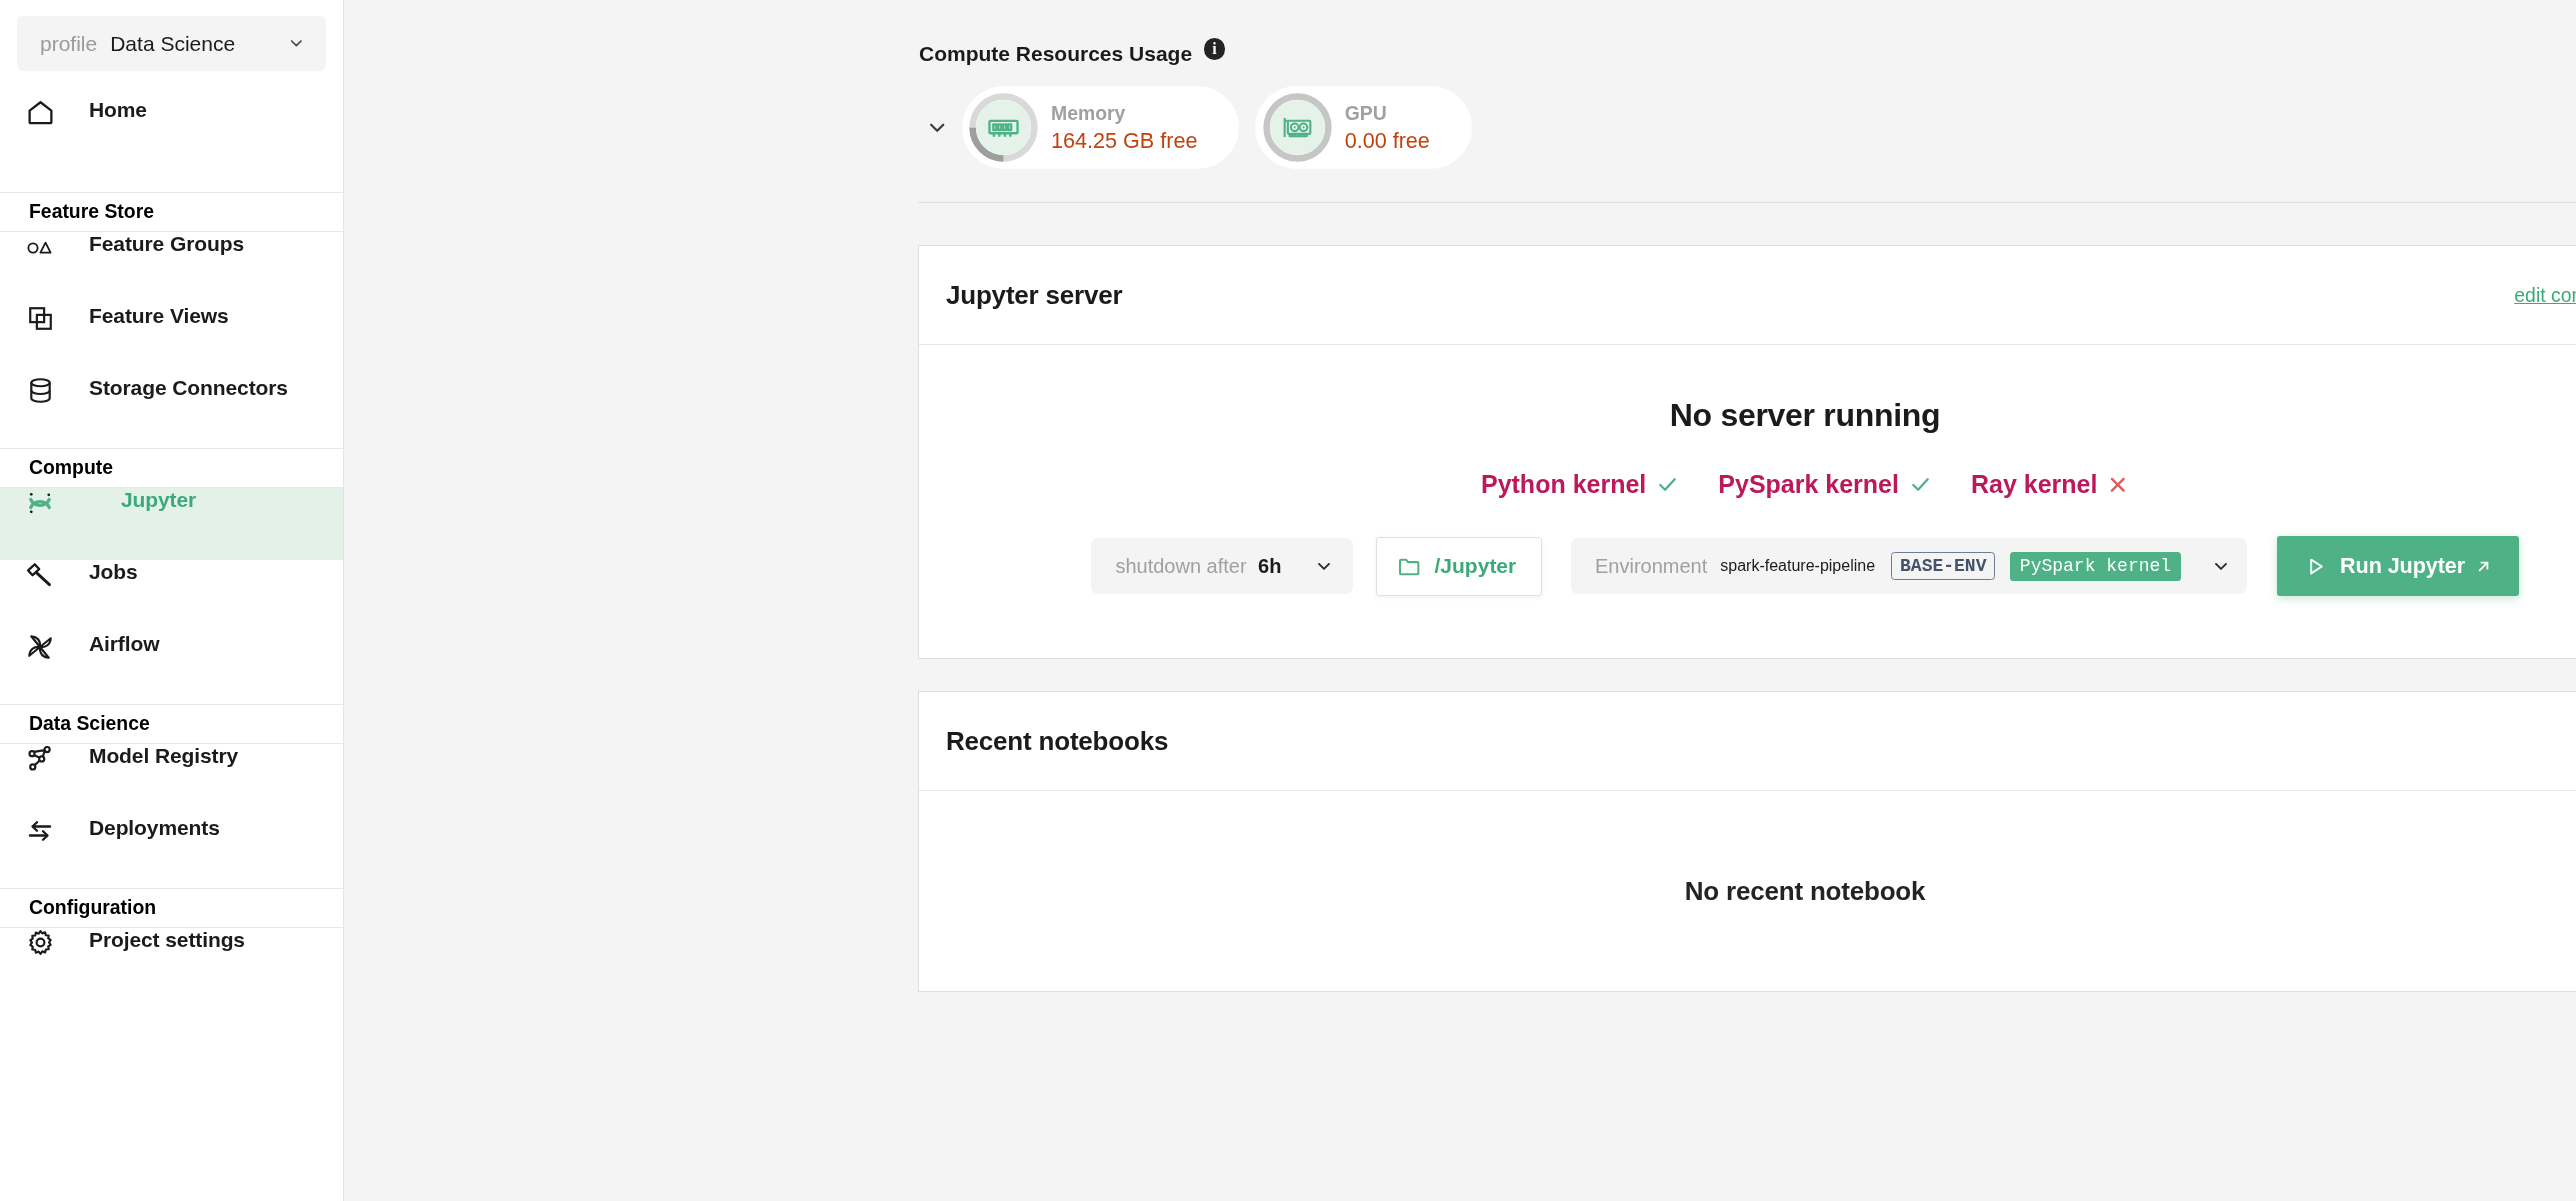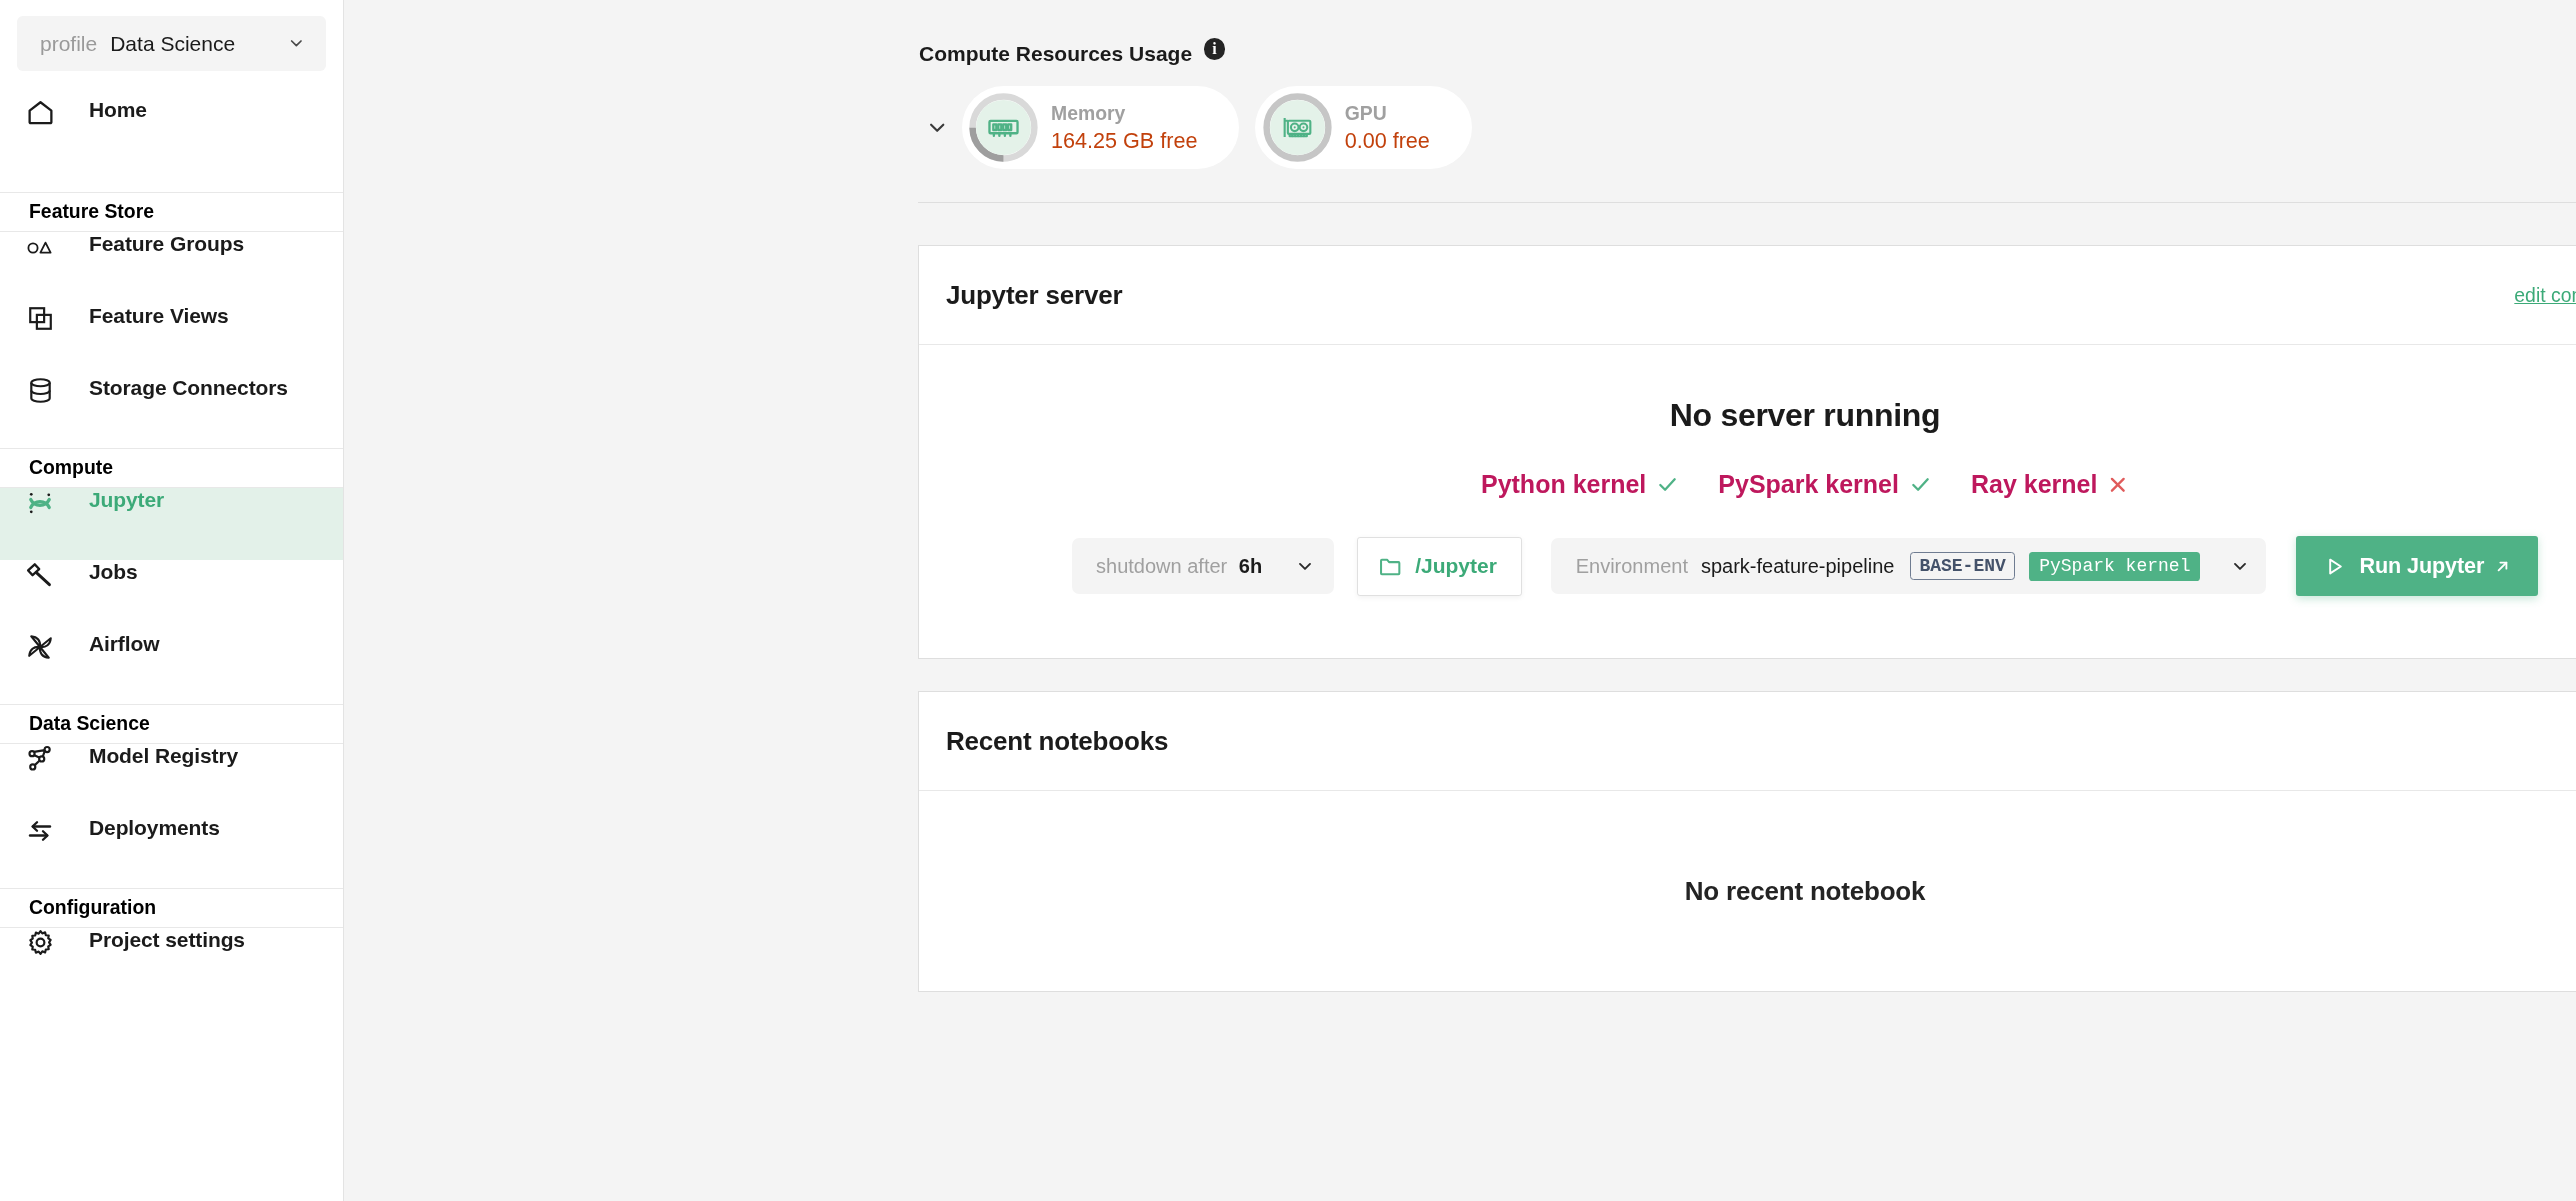--- a/index.html
+++ b/index.html
@@ -44,21 +44,21 @@
   .nav-item .ico {
     width: 40px; flex: 0 0 40px;
     display: flex; align-items: center; justify-content: center;
     color: #1b1b1b;
   }
   .nav-item .ico svg { display: block; }
   .nav-label {
     font-size: 21px; font-weight: bold; color: #1b1b1b;
     margin-left: 29px; letter-spacing: -0.1px;
   }
-  .nav-item.active { background: #e3f1e9; }
+  .nav-item.active { background: #e3f1e9; gap: 32px; }
   .nav-item.active .nav-label { color: #3caa78; }
   .nav-item.active .ico { color: #4fb286; }
 
   .nav-section {
     border-top: 1.4px solid #e8e8e8;
     border-bottom: 1.4px solid #e8e8e8;
     height: 40px;
     display: flex; align-items: center;
     padding-left: 29px;
     background: #ffffff;
@@ -190,21 +190,21 @@
 
   .env-ctl {
     margin-left: 29px;
     background: #f4f4f4; border-radius: 7.2px;
     height: 56px;
     display: flex; align-items: center;
     padding: 0 16px 0 24.4px;
     cursor: pointer;
   }
   .env-ctl .lbl { font-size: 20px; color: #a0a0a0; }
-  .env-ctl .envname { font-size: 20px; color: #1b1b1b; margin-left: 13px; }
+  .env-ctl .envname { font-size: 16px; color: #1b1b1b; margin-left: 13px; }
   .tag-base {
     margin-left: 16px;
     border: 1.4px solid #6f7c91;
     border-radius: 3.6px;
     color: #44526a;
     font-family: "Liberation Mono", monospace;
     font-size: 18px; font-weight: bold;
     padding: 3.6px 8px 4.3px 8px;
     line-height: 1;
   }

